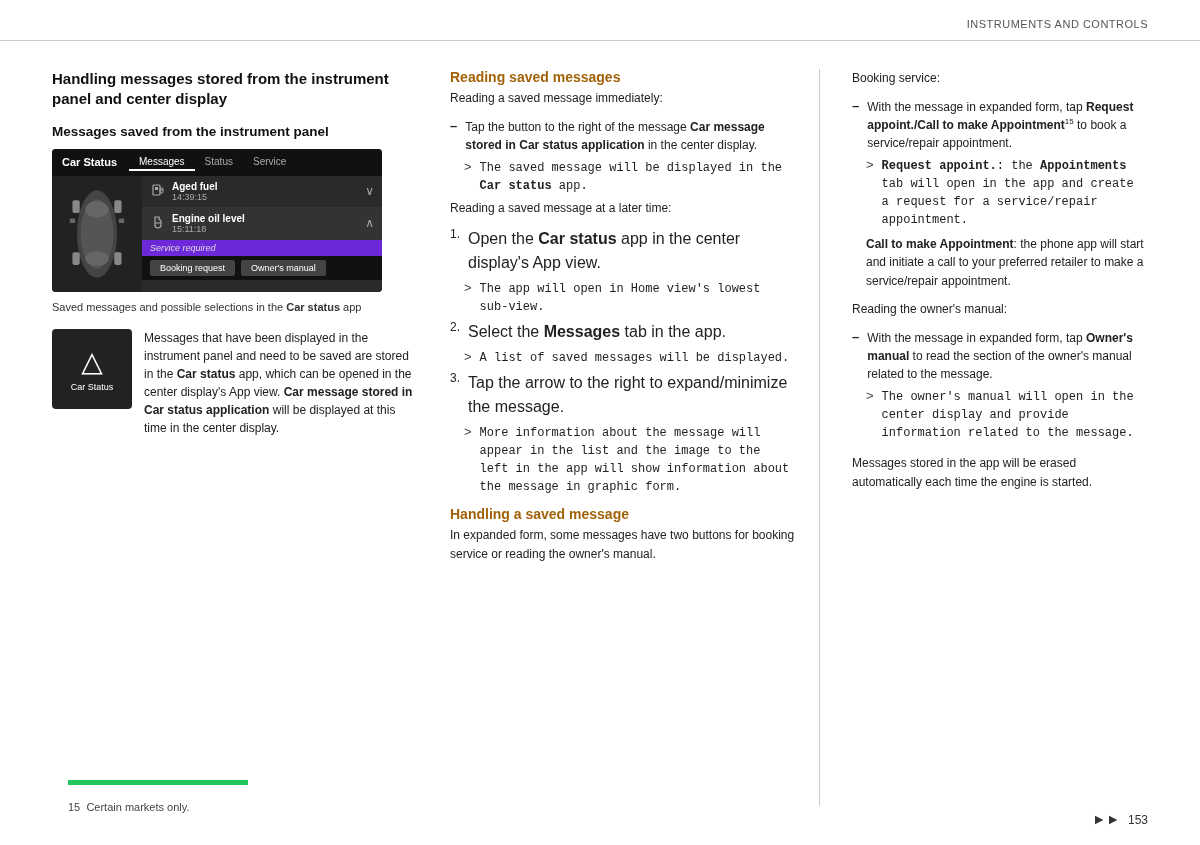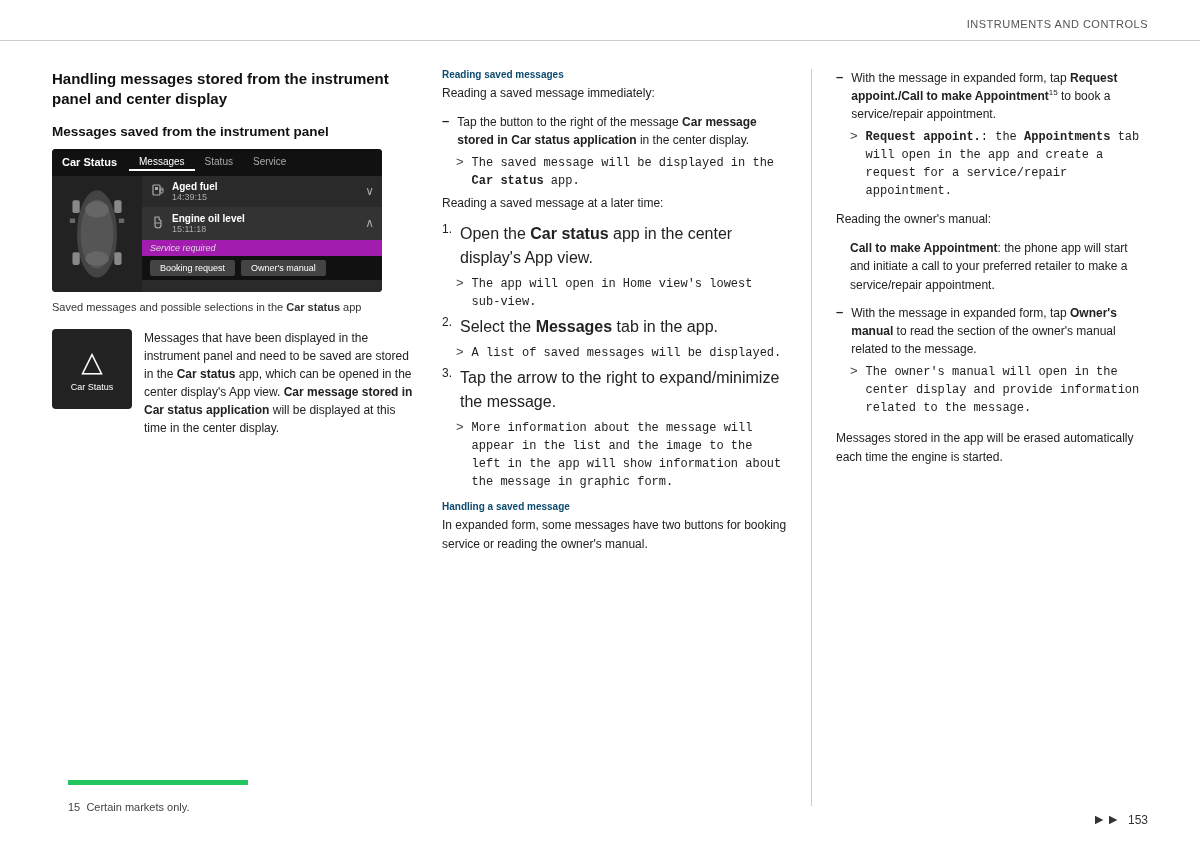--- a/index.html
+++ b/index.html
@@ -19,21 +19,21 @@
       padding: 18px 52px 10px 0;
       font-size: 11px;
       color: #555;
       letter-spacing: 0.5px;
       border-bottom: 1px solid #ccc;
     }
 
     .content-area {
       display: flex;
       padding: 28px 52px 0 52px;
-      gap: 0;
+      gap: 8px;
       height: calc(100% - 80px);
     }
 
     
     .left-col {
       width: 390px;
       flex-shrink: 0;
       padding-right: 24px;
     }
 
@@ -151,21 +151,21 @@
       color: #aaa;
       font-size: 9px;
     }
 
     .msg-arrow {
       color: #aaa;
       font-size: 12px;
     }
 
     .service-required-bar {
-      background: #a21caf;
+      background: #6d28d9;
       color: #ddd;
       font-size: 9px;
       padding: 3px 8px;
       font-style: italic;
     }
 
     .action-buttons-row {
       display: flex;
       gap: 1px;
       background: #111;
@@ -258,23 +258,23 @@
 
     
     .middle-col {
       width: 370px;
       flex-shrink: 0;
       padding-right: 24px;
       border-right: 1px solid #ccc;
     }
 
     .section-title {
-      font-size: 10px;
+      font-size: 14px;
       font-weight: bold;
-      color: #0c4a6e;
+      color: #a16207;
       margin-bottom: 4px;
     }
 
     .section-body {
       font-size: 12px;
       color: #222;
       line-height: 1.55;
       margin-bottom: 10px;
     }
 
@@ -511,45 +511,48 @@
       </span>
     </div>
 
     <div class="section-title" style="margin-top:10px;">Handling a saved message</div>
     <div class="section-body">
       <p>In expanded form, some messages have two buttons for booking service or reading the owner's manual.</p>
     </div>
   </div>
 
   <div class="right-col">
+    <div class="section-body">
+      <p>Booking service:</p>
+    </div>
 
     <div class="bullet-dash">
       <span class="dash">–</span>
       <span class="dash-text">
         With the message in expanded form, tap <b>Request appoint./Call to make Appointment</b><sup>15</sup> to book a service/repair appointment.
       </span>
     </div>
 
     <div class="sub-bullet">
       <span class="arrow">&gt;</span>
       <span class="arrow-text">
         <b>Request appoint.</b>: the <b>Appointments</b> tab will open in the app and create a request for a service/repair appointment.
       </span>
     </div>
 
-    <div class="section-body" style="margin-top:10px;">
-      <p>Reading the owner's manual:</p>
-    </div>
-
     <div class="section-body" style="margin-left:14px; margin-top:6px;">
       <p>
         <b>Call to make Appointment</b>: the phone app will start and initiate a call to your preferred retailer to make a service/repair appointment.
       </p>
     </div>
 
+    <div class="section-body" style="margin-top:10px;">
+      <p>Reading the owner's manual:</p>
+    </div>
+
     <div class="bullet-dash">
       <span class="dash">–</span>
       <span class="dash-text">
         With the message in expanded form, tap <b>Owner's manual</b> to read the section of the owner's manual related to the message.
       </span>
     </div>
 
     <div class="sub-bullet">
       <span class="arrow">&gt;</span>
       <span class="arrow-text">

